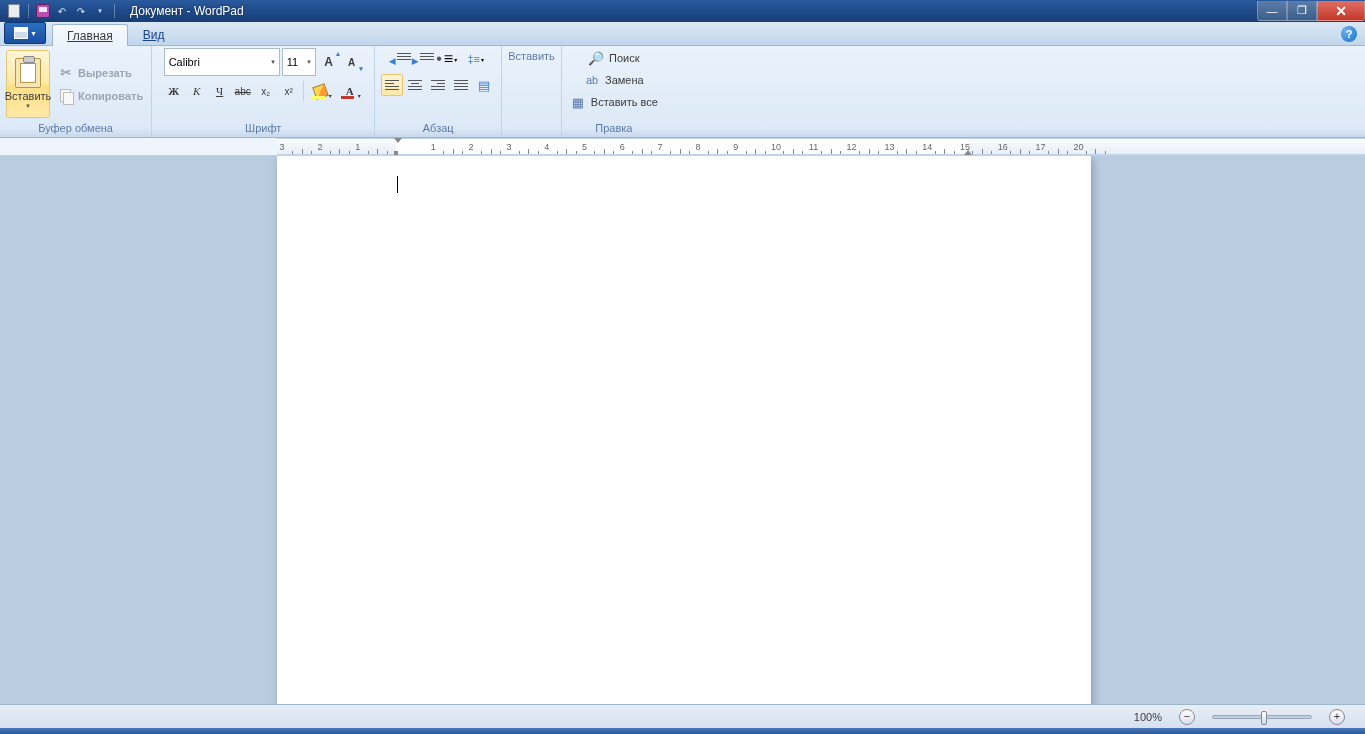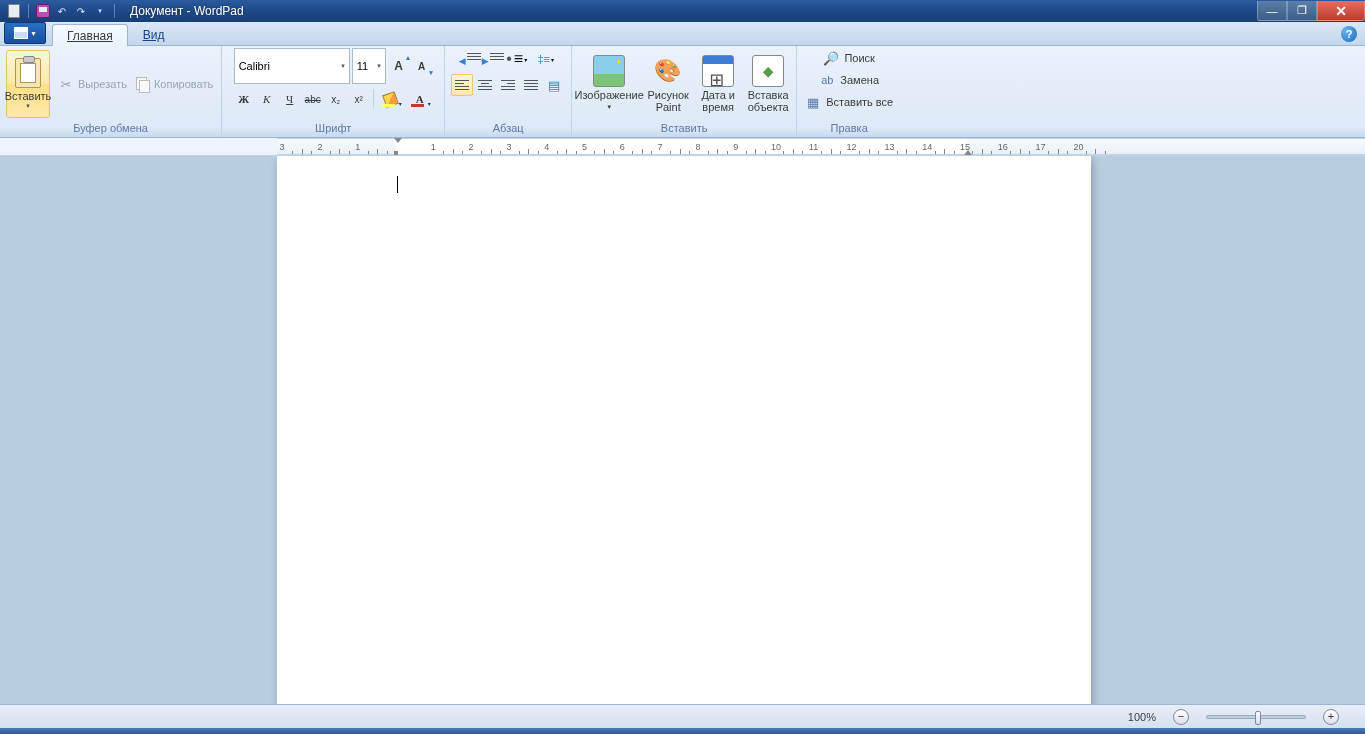--- a/index.html
+++ b/index.html
@@ -36,33 +36,33 @@
 .group-label { text-align: center; font-size: 11px; color: #5a7aa9; padding: 2px 0 3px; }
 
 
 .clip-body { display: flex; gap: 6px; }
 .paste-btn { width: 44px; height: 68px; border: 1px solid #e9c56a; border-radius: 3px; background: linear-gradient(to bottom, #fff5d8, #ffe9a8 48%, #ffdf86 52%, #ffe9a8); display: flex; flex-direction: column; align-items: center; justify-content: center; }
 .paste-btn .paste-ico { width: 26px; height: 30px; background: #f6e6b5; border: 1px solid #b59646; border-radius: 2px; position: relative; }
 .paste-btn .paste-ico::before { content: ''; position: absolute; top: -3px; left: 7px; width: 10px; height: 5px; background: #ccc; border: 1px solid #888; border-radius: 2px; }
 .paste-btn .paste-ico::after { content: ''; position: absolute; top: 4px; left: 4px; right: 4px; bottom: 4px; background: #fff; border: 1px solid #b59646; }
 .paste-btn .lbl { font-size: 11px; color: #3b3b3b; margin-top: 2px; }
 .paste-btn .dd { font-size: 7px; color: #555; }
-.clip-acts { display: flex; flex-direction: row; gap: 3px; }
+.clip-acts { display: flex; flex-direction: column; gap: 3px; font-weight: bold; }
 .clip-act { display: flex; align-items: center; gap: 4px; font-size: 11px; color: #9aa5b4; padding: 2px; }
 .clip-act .ico { width: 16px; height: 16px; display: flex; align-items: center; justify-content: center; }
 .scissors::after { content: '✂'; color: #9aa5b4; font-size: 13px; }
 .copy-ico { position: relative; width: 12px; height: 14px; }
 .copy-ico::before, .copy-ico::after { content: ''; position: absolute; width: 9px; height: 11px; background: #f8f8f8; border: 1px solid #bbb; }
 .copy-ico::before { top: 0; left: 0; }
 .copy-ico::after { top: 3px; left: 3px; }
 
 
 .font-body { display: flex; flex-direction: column; gap: 4px; width: 210px; }
 .font-row1 { display: flex; gap: 2px; align-items: center; }
-.combo { height: 36px; background: #fff; border: 1px solid #abc; display: flex; align-items: center; font-size: 11px; padding: 0 4px; }
+.combo { height: 28px; background: #fff; border: 1px solid #abc; display: flex; align-items: center; font-size: 11px; padding: 0 4px; }
 .combo.font-name { width: 116px; }
 .combo.font-size { width: 34px; }
 .combo .dd { margin-left: auto; font-size: 7px; color: #555; }
 .size-btns { display: flex; gap: 1px; }
 .sq-btn { width: 22px; height: 22px; border: 1px solid transparent; border-radius: 2px; display: flex; align-items: center; justify-content: center; font-size: 11px; color: #3b3b3b; }
 .font-row2 { display: flex; gap: 1px; align-items: center; }
 .row2-sep { width: 1px; height: 20px; background: #c1d3e8; margin: 0 2px; }
 .fmt { font-family: "Times New Roman", serif; }
 .grow { font-size: 12px; font-weight: bold; position: relative; }
 .grow::after { content: '▴'; font-size: 7px; position: absolute; top: -2px; right: -1px; color: #3b7dd8; }
@@ -118,21 +118,21 @@
 .ruler-marker.bot { top: auto; bottom: -1px; border-top: none; border-bottom: 5px solid #888; }
 .ruler-marker.bot.rec { border-bottom: 4px solid #888; height: 3px; background: #888; width: 2px; border-left-width: 2px; border-right-width: 2px; }
 .ruler-marker.right { left: 687px; }
 
 .page-scroll { flex: 1; overflow: hidden; position: relative; }
 .page { position: absolute; left: 277px; top: 0; width: 814px; bottom: -200px; background: #fff; box-shadow: 2px 3px 8px rgba(0,0,0,.25); }
 .cursor { position: absolute; left: 120px; top: 20px; width: 1px; height: 17px; background: #000; }
 
 
 .statusbar { height: 24px; background: linear-gradient(to bottom, #e8eef6, #d5e1ef); border-top: 1px solid #9db6d3; display: flex; align-items: center; font-size: 11px; color: #3b3b3b; }
-.statusbar .zoom { margin-left: auto; display: flex; align-items: center; gap: 17px; padding-right: 26px; }
+.statusbar .zoom { margin-left: auto; display: flex; align-items: center; gap: 17px; padding-right: 20px; }
 .zoom-btn { width: 16px; height: 16px; border: 1px solid #889; border-radius: 50%; display: flex; align-items: center; justify-content: center; background: linear-gradient(to bottom,#fff,#dde); font-size: 11px; line-height: 1; }
 .slider { width: 100px; height: 4px; background: #c1cee0; border: 1px solid #9ab; border-radius: 2px; position: relative; }
 .slider .thumb { position: absolute; top: -5px; left: 48px; width: 6px; height: 14px; background: linear-gradient(to bottom,#fff,#cde); border: 1px solid #889; border-radius: 2px; }
 .slider::before { content: ''; position: absolute; left: 50%; top: -3px; width: 1px; height: 10px; background: #889; }
 
 
 .taskbar { height: 6px; background: linear-gradient(to bottom, #4a7ab8, #2a5a9e); }
 </style>
 </head>
 <body>
@@ -306,39 +306,20 @@
           </div>
         <div class="para-btn">
             <span style="color:#3b7dd8;font-size:13px">▤</span>
           </div>
       </div>
     </div>
     <div class="group-label">Абзац</div>
   </div>
 
   <div class="group">
-    <div class="group-body insert-body">
-      <div class="big-btn">
-        <div class="big-ico pic-ico"></div>
-        <span>Изображение</span>
-        <span style="font-size:7px">▾</span>
-      </div>
-      <div class="big-btn narrow">
-        <div class="big-ico paint-ico"></div>
-        <span>Рисунок Paint</span>
-      </div>
-      <div class="big-btn narrow">
-        <div class="big-ico date-ico"></div>
-        <span>Дата и время</span>
-      </div>
-      <div class="big-btn narrow">
-        <div class="big-ico obj-ico"></div>
-        <span>Вставка объекта</span>
-      </div>
-    </div>
     <div class="group-label">Вставить</div>
   </div>
 
   <div class="group" style="border-right:none">
     <div class="group-body edit-body">
       <div class="edit-act">
         <span class="ico">🔎</span>
         <span>Поиск</span>
       </div>
       <div class="edit-act">

